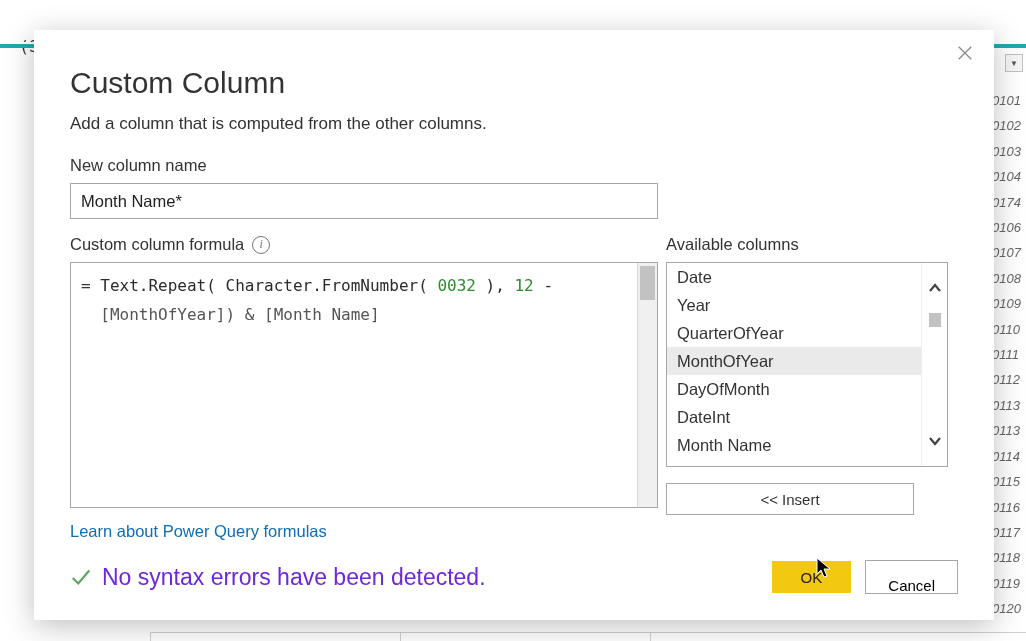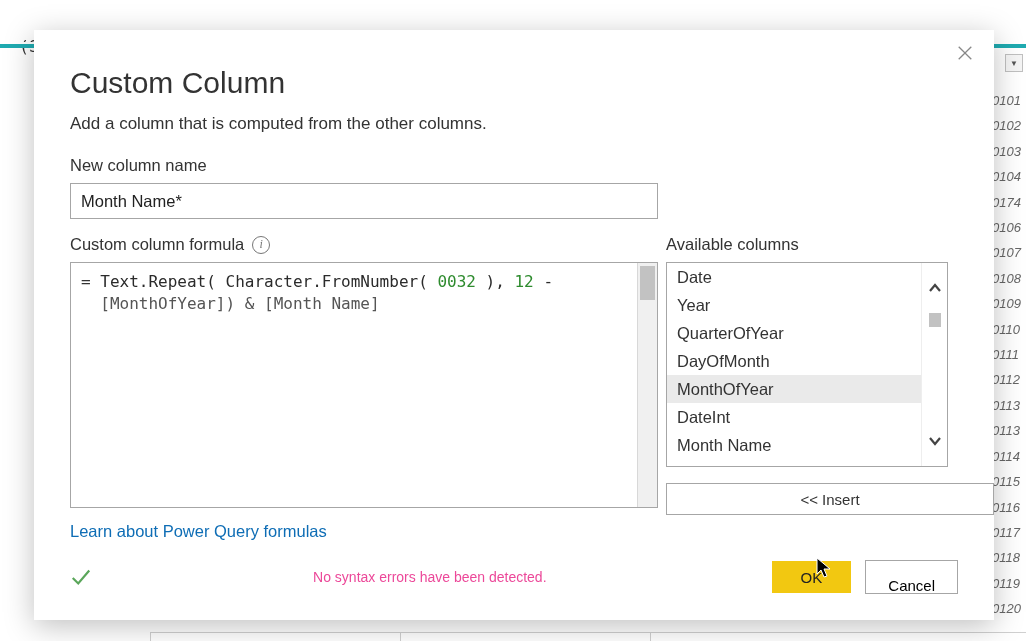--- a/index.html
+++ b/index.html
@@ -123,21 +123,21 @@
     width: 588px; height: 246px;
     border: 1px solid #a6a6a6;
     display: flex;
     position: relative;
   }
   .formula-text {
     flex: 1;
     padding: 8px 10px;
     font-family: Consolas, monospace;
     font-size: 16px;
-    line-height: 22px;
+    line-height: 29px;
     white-space: pre-wrap;
     color: #333;
   }
   .formula-text .fn { color: #2b2b2b; }
   .formula-text .num-lit { color: #2e8b2e; }
   .formula-text .col-ref { color: #555; }
   .formula-scroll {
     width: 20px; background: #f0f0f0;
     border-left: 1px solid #d8d8d8;
     position: relative;
@@ -179,21 +179,21 @@
     width: 14px; height: 14px;
     color: #444;
   }
   .chev.up { top: 18px; }
   .chev.down { bottom: 18px; }
   .avail-scroll-thumb {
     position:absolute; top:50px; left:7px;
     width:12px; height:14px; background:#c2c2c2;
   }
   .insert-btn {
-    width: 328px; height: 32px;
+    width: 248px; height: 32px;
     margin-top: 16px;
     border: 1px solid #a6a6a6;
     background: #fff;
     font-size: 15px;
     color: #333;
     cursor: pointer;
   }
   .link {
     display: block;
     margin-top: 14px;
@@ -205,23 +205,22 @@
     position: absolute;
     bottom: 26px; left: 36px; right: 36px;
     display: flex; align-items: center;
   }
   .check-icon {
     color: #5aa65a;
     margin-right: 10px;
     width: 22px; height: 22px;
   }
   .status-text {
-    font-size: 14px; color: #ec4899;
+    font-size: 23px; color: #6d28d9;
     flex: 1;
-    text-align: center;
   }
   .btn {
     height: 32px;
     padding: 16px 22px;
     font-size: 15px;
     border: 1px solid #a6a6a6;
     background: #fff;
     cursor: pointer;
     margin-left: 14px;
   }
@@ -304,22 +303,22 @@
       <a class="link">Learn about Power Query formulas</a>
     </div>
 
     <div class="avail-panel">
       <div class="label">Available columns</div>
       <div class="avail-list">
         <div class="avail-items" id="avail-items">
             <div class="avail-item">Date</div>
             <div class="avail-item">Year</div>
             <div class="avail-item">QuarterOfYear</div>
+            <div class="avail-item selected">MonthOfYear</div>
             <div class="avail-item">DayOfMonth</div>
-            <div class="avail-item selected">MonthOfYear</div>
             <div class="avail-item">DateInt</div>
             <div class="avail-item">Month Name</div>
             <div class="avail-item faded">Month &amp; Year</div>
           </div>
         <div class="avail-scroll">
           <svg class="chev up" viewBox="0 0 14 14">
               <polyline points="2,10 7,4 12,10" fill="none" stroke="#444" stroke-width="2.2"></polyline>
             </svg>
           <div class="avail-scroll-thumb"></div>
           <svg class="chev down" viewBox="0 0 14 14">

